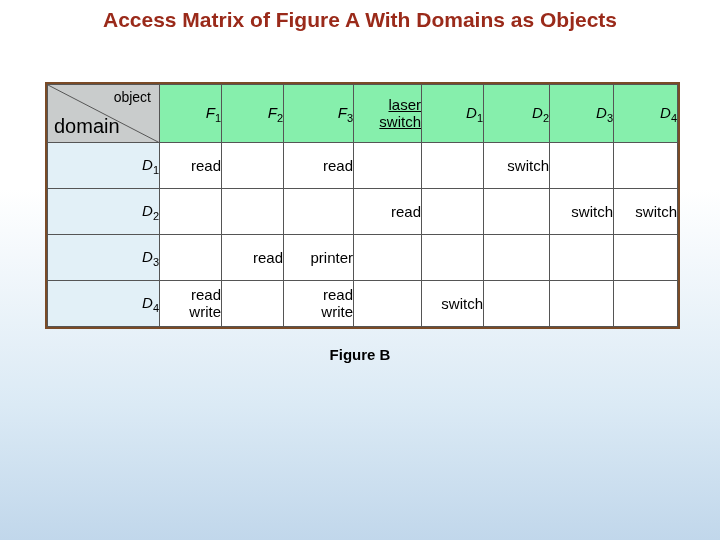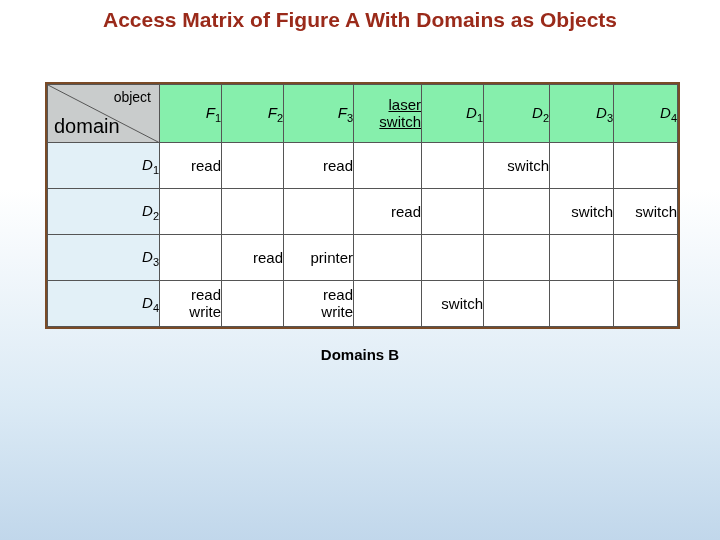--- a/index.html
+++ b/index.html
@@ -203,15 +203,15 @@
           <td></td>
           <td>switch</td>
           <td></td>
           <td></td>
           <td></td>
         </tr>
       </tbody>
     </table>
   </div>
 
-  <div class="caption">Domains B</div>
+  <div class="caption">Figure B</div>
 
 </div>
 
 </body></html>

